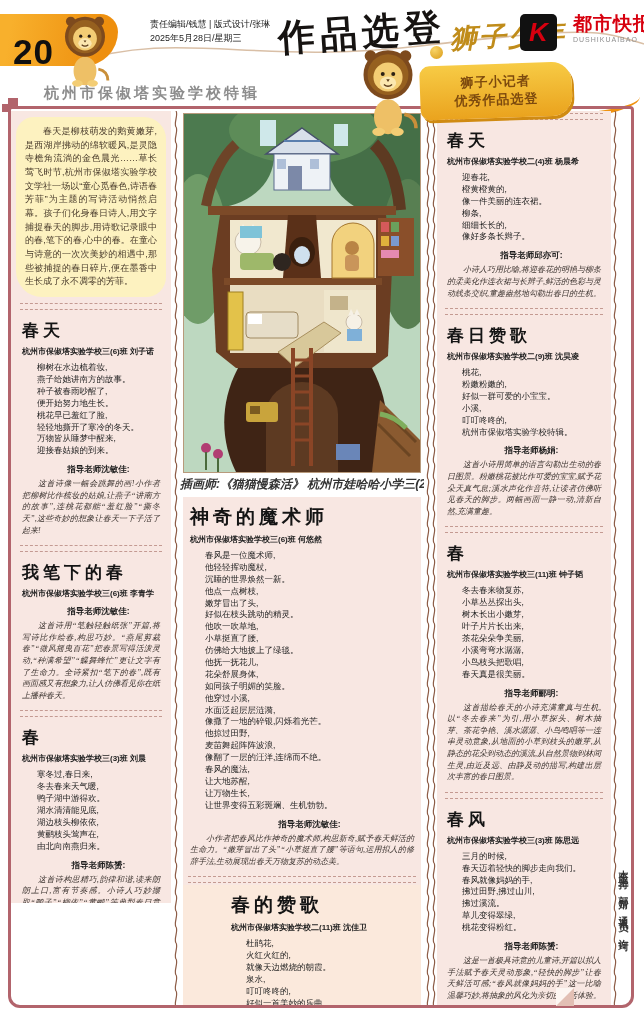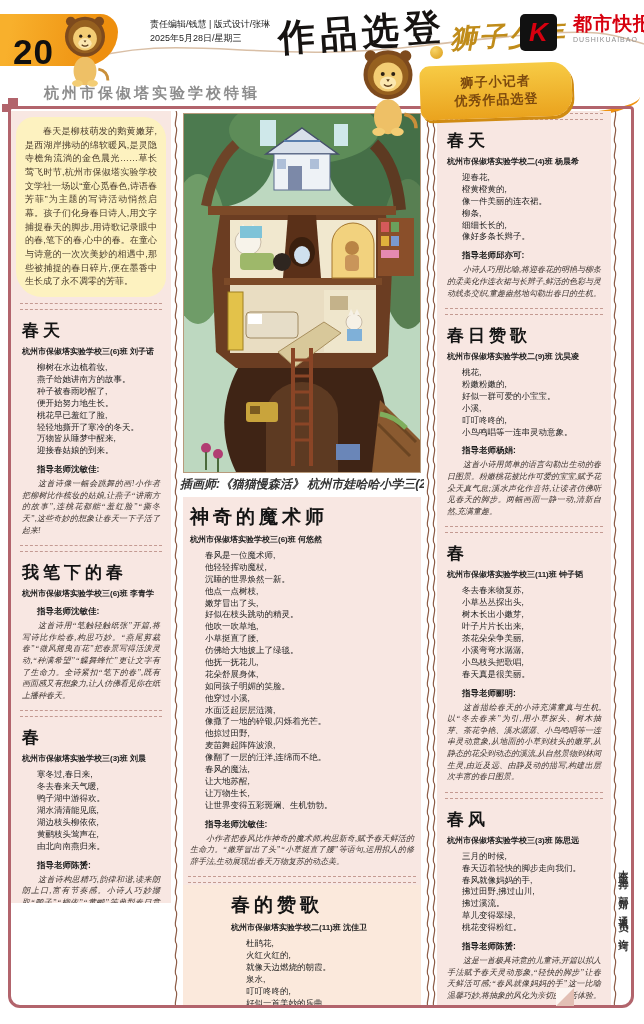--- a/index.html
+++ b/index.html
@@ -53,21 +53,21 @@
 
   .intro-blob{background:#fdf2c0;border-radius:18px 22px 20px 26px;margin:3px 1px 6px;
     padding:8px 9px;font-size:9px;line-height:1.52;color:#4a3c2c;text-align:justify;text-indent:2em;}
 
   .poem{padding:5px 7px 7px;}
   .poem-title{margin:2px 0 4px;font-family:"DejaVu Serif",serif;font-size:17px;font-weight:bold;
     letter-spacing:4px;color:#141414;}
   .poem-author{font-size:8px;font-weight:bold;color:#222;margin-bottom:5px;white-space:nowrap;}
   .poem-line{font-size:8.5px;line-height:1.4;padding-left:15px;color:#242424;}
   .poem-line.gap{height:5px;}
-  .comment-head{font-size:8.5px;font-weight:bold;margin-top:7px;padding-left:15px;color:#1c1c1c;}
+  .comment-head{font-size:8.5px;font-weight:bold;margin-top:7px;padding-left:15px;color:#1c1c1c;text-align:center;}
   .comment-text{font-family:"Liberation Serif",serif;font-style:italic;font-size:8px;line-height:1.45;
     color:#3b332f;text-indent:2em;text-align:justify;margin-top:2px;}
   .divider{height:5px;border-top:1px dashed #c49a92;border-bottom:1px dashed #c49a92;margin:2px 5px;}
 
   
   .illus-box{margin:2px 3px 0;height:358px;border:1px solid #b89a7c;background:#cfe2cc;overflow:hidden;}
   .illus-box svg{display:block;width:100%;height:100%;}
   .caption{font-size:12px;font-weight:bold;font-style:italic;color:#333;text-align:center;
     margin:3px 0 4px;white-space:nowrap;overflow:hidden;}
   #center-poems{margin:0 3px;background:#f8e7e2;}
@@ -344,21 +344,21 @@
       <div class="divider"></div>
       <section class="poem">
         <h3 class="poem-title">春日赞歌</h3>
         <div class="poem-author">杭州市保俶塔实验学校二(9)班 沈昊凌</div>
         <div class="poem-lines">
           <div class="poem-line">桃花,</div>
           <div class="poem-line">粉嫩粉嫩的,</div>
           <div class="poem-line">好似一群可爱的小宝宝。</div>
           <div class="poem-line">小溪,</div>
           <div class="poem-line">叮叮咚咚的,</div>
-          <div class="poem-line">小鸟鸣唱等一连串灵动意象。</div>
+          <div class="poem-line">杭州市保俶塔实验学校特辑。</div>
         </div>
         <div class="comment-head">指导老师杨娟:</div>
         <div class="comment-text">这首小诗用简单的语言勾勒出生动的春日图景。粉嫩桃花被比作可爱的宝宝,赋予花朵天真气息;溪水声化作音符,让读者仿佛听见春天的脚步。两幅画面一静一动,清新自然,充满童趣。</div>
       </section>
       <div class="divider"></div>
       <section class="poem">
         <h3 class="poem-title">春</h3>
         <div class="poem-author">杭州市保俶塔实验学校三(11)班 钟子韬</div>
         <div class="poem-lines">
           <div class="poem-line">冬去春来物复苏,</div>

